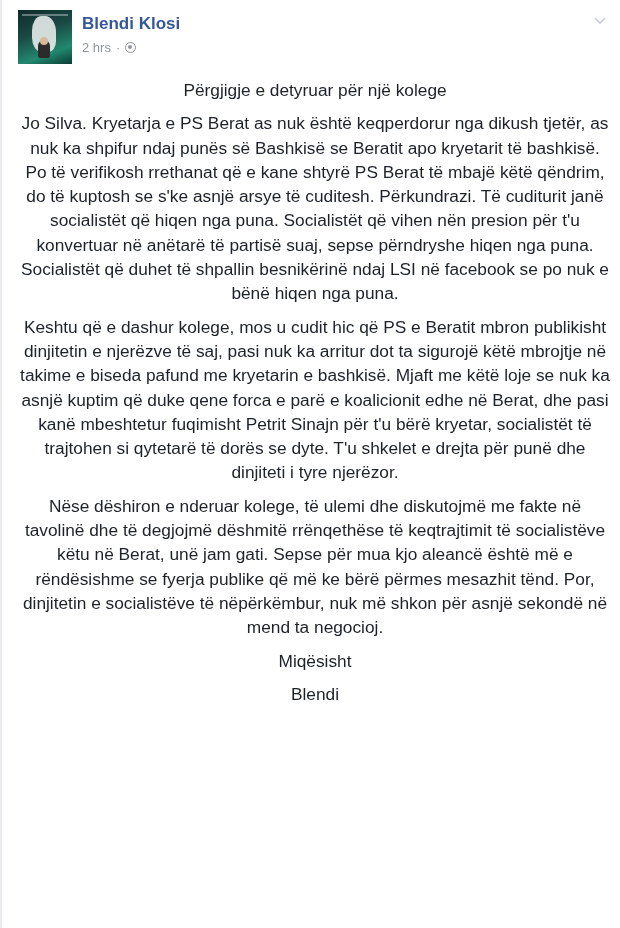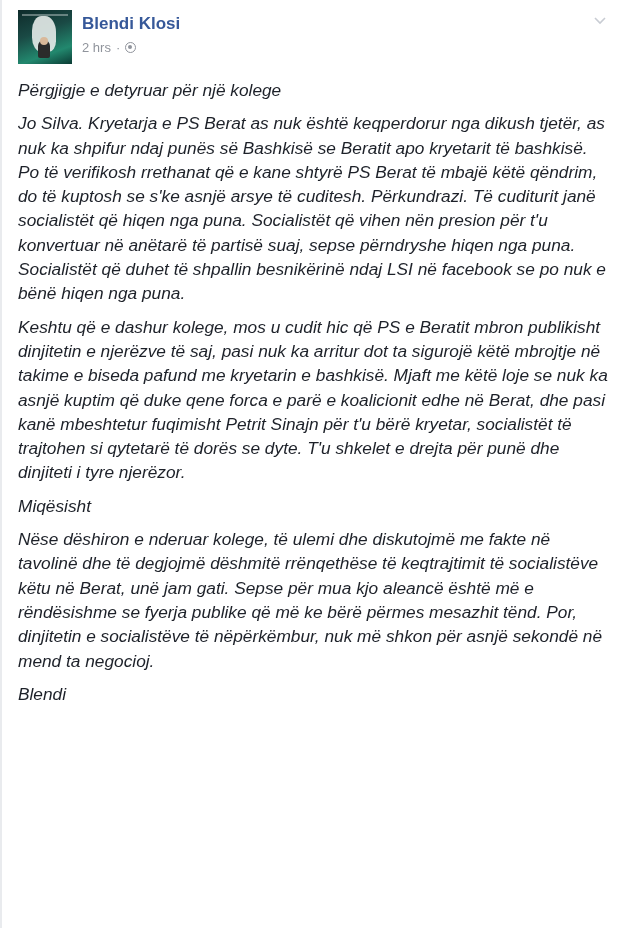--- a/index.html
+++ b/index.html
@@ -17,20 +17,21 @@
     }
     .post {
       position: absolute;
       left: 0;
       top: 0;
       width: 620px;
       height: 928px;
       background: #ffffff;
       border-left: 2px solid #e9ebee;
       box-sizing: border-box;
+      text-align: center;
     }
     .header {
       position: absolute;
       left: 16px;
       top: 10px;
       height: 54px;
       width: 590px;
     }
     .avatar {
       position: absolute;
@@ -132,21 +133,20 @@
       position: absolute;
       left: 16px;
       top: 78px;
       width: 594px;
       font-size: 17.3px;
       line-height: 24.3px;
       color: #1d2129;
     }
     .body p {
       margin: 0 0 9px 0;
-      font-style: italic;
     }
   </style>
 </head>
 <body>
 
 <div class="post">
   <div class="header">
     <div class="avatar">
       <div class="topline"></div>
       <div class="shape"></div>
@@ -163,17 +163,17 @@
       <svg width="16" height="16" viewBox="0 0 16 16">
         <path d="M3 6 L8 11 L13 6" fill="none" stroke="#c8ccd3" stroke-width="1.6"></path>
       </svg>
     </div>
   </div>
 
   <div class="body">
     <p>Përgjigje e detyruar për një kolege</p>
     <p>Jo Silva. Kryetarja e PS Berat as nuk është keqperdorur nga dikush tjetër, as nuk ka shpifur ndaj punës së Bashkisë se Beratit apo kryetarit të bashkisë. Po të verifikosh rrethanat që e kane shtyrë PS Berat të mbajë këtë qëndrim, do të kuptosh se s'ke asnjë arsye të cuditesh. Përkundrazi. Të cuditurit janë socialistët që hiqen nga puna. Socialistët që vihen nën presion për t'u konvertuar në anëtarë të partisë suaj, sepse përndryshe hiqen nga puna. Socialistët që duhet të shpallin besnikërinë ndaj LSI në facebook se po nuk e bënë hiqen nga puna.</p>
     <p>Keshtu që e dashur kolege, mos u cudit hic që PS e Beratit mbron publikisht dinjitetin e njerëzve të saj, pasi nuk ka arritur dot ta sigurojë këtë mbrojtje në takime e biseda pafund me kryetarin e bashkisë. Mjaft me këtë loje se nuk ka asnjë kuptim që duke qene forca e parë e koalicionit edhe në Berat, dhe pasi kanë mbeshtetur fuqimisht Petrit Sinajn për t'u bërë kryetar, socialistët të trajtohen si qytetarë të dorës se dyte. T'u shkelet e drejta për punë dhe dinjiteti i tyre njerëzor.</p>
+    <p>Nëse dëshiron e nderuar kolege, të ulemi dhe diskutojmë me fakte në tavolinë dhe të degjojmë dëshmitë rrënqethëse të keqtrajtimit të socialistëve këtu në Berat, unë jam gati. Sepse për mua kjo aleancë është më e rëndësishme se fyerja publike që më ke bërë përmes mesazhit tënd. Por, dinjitetin e socialistëve të nëpërkëmbur, nuk më shkon për asnjë sekondë në mend ta negocioj.</p>
     <p>Miqësisht</p>
-    <p>Nëse dëshiron e nderuar kolege, të ulemi dhe diskutojmë me fakte në tavolinë dhe të degjojmë dëshmitë rrënqethëse të keqtrajtimit të socialistëve këtu në Berat, unë jam gati. Sepse për mua kjo aleancë është më e rëndësishme se fyerja publike që më ke bërë përmes mesazhit tënd. Por, dinjitetin e socialistëve të nëpërkëmbur, nuk më shkon për asnjë sekondë në mend ta negocioj.</p>
     <p>Blendi</p>
   </div>
 </div>
 
 </body></html>

